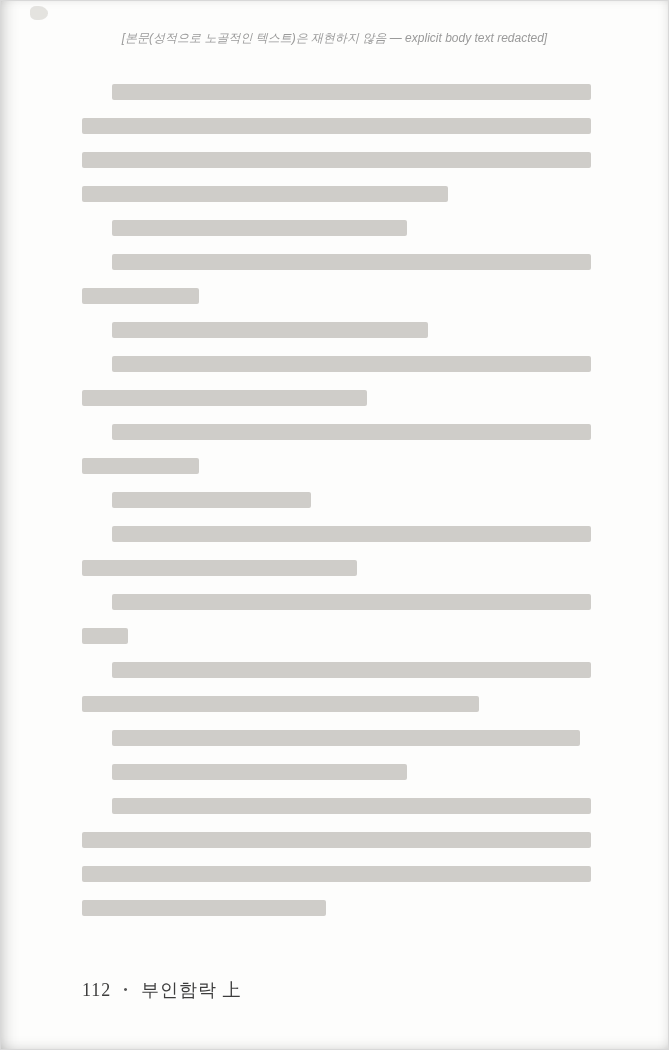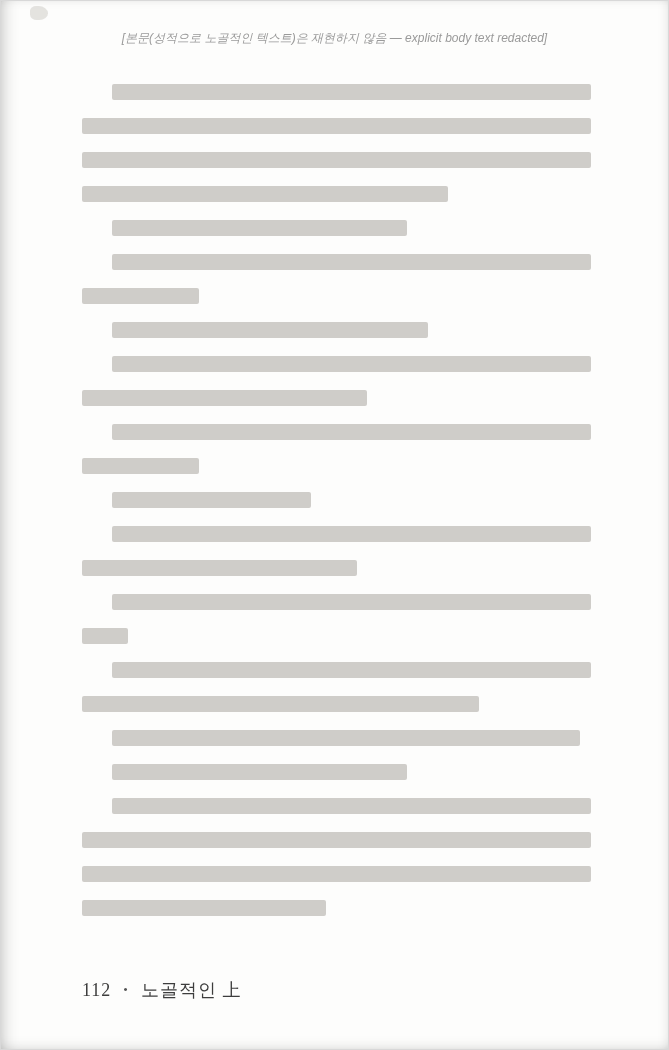--- a/index.html
+++ b/index.html
@@ -139,15 +139,15 @@
         <div class="line-bar indent"></div>
         <div class="line-bar"></div>
         <div class="line-bar"></div>
         <div class="line-bar" style="width: 48%;"></div>
       </div>
     </div>
 
   <div class="page-footer">
     <span>112</span>
     <span class="dot">•</span>
-    <span>노골적인 上</span>
+    <span>부인함락 上</span>
   </div>
 </div>
 
 </body></html>

